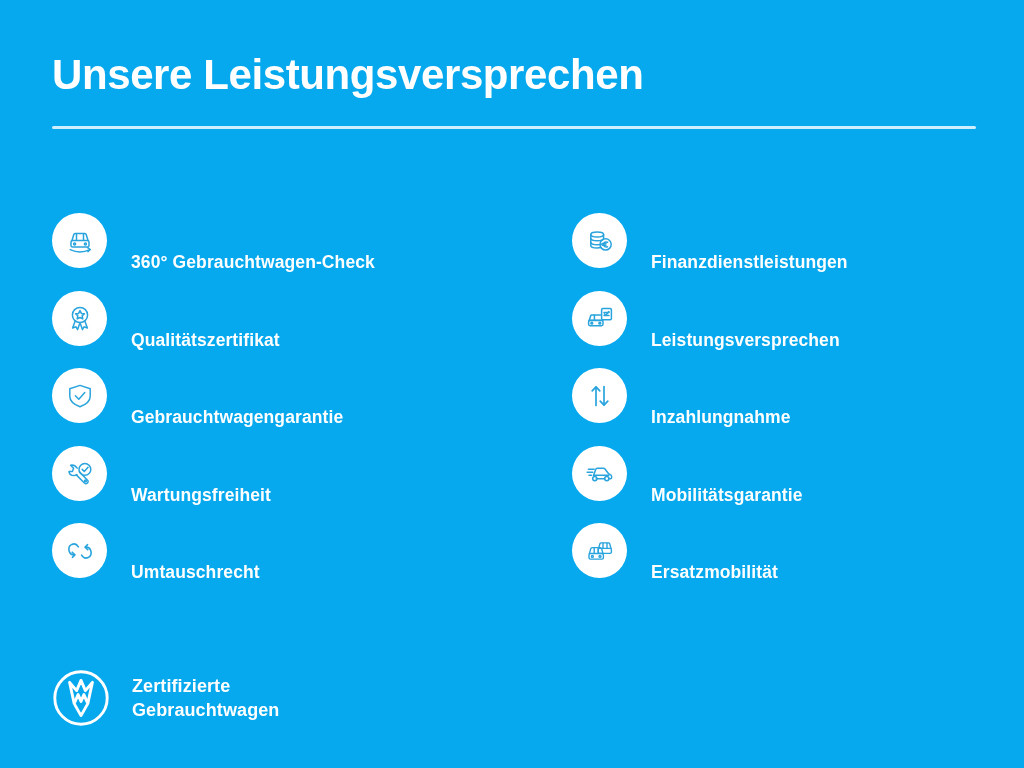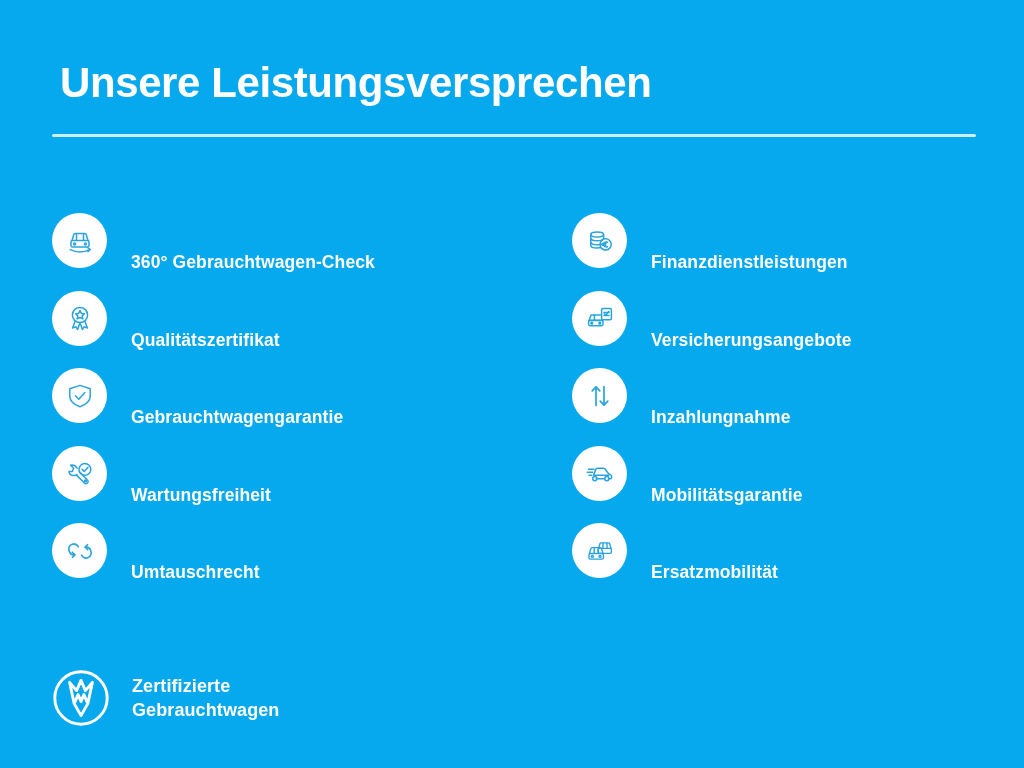--- a/index.html
+++ b/index.html
@@ -27,21 +27,21 @@
     left: 52px;
     top: 52px;
     width: 924px;
   }
   .page-title {
     font-size: 42px;
     font-weight: bold;
     color: #ffffff;
     letter-spacing: -0.4px;
     line-height: 1.08;
-    margin: 8px;
+    margin: 0;
     white-space: nowrap;
   }
   .title-divider {
     margin-top: 29px;
     width: 924px;
     height: 3px;
     background: #cdeefc;
     border-radius: 2px;
   }
 
@@ -171,21 +171,21 @@
           <path d="M6 19.4 L19.6 19.4"></path>
           <rect x="5.6" y="19.3" width="14.4" height="5.4" rx="1.4"></rect>
           <circle cx="8.8" cy="22.2" r="0.9"></circle>
           <circle cx="16.8" cy="22.2" r="0.9"></circle>
           <path d="M11.4 14.3 L11.4 19.2"></path>
           <rect x="18.6" y="7.6" width="9.8" height="11.2" rx="1.2"></rect>
           <path d="M21 11.4 L26 11.4 M21 14.4 L26 14.4"></path>
           <path d="M21.4 12.8 L22.8 14.3 L25.9 10.6"></path>
         </svg>
       </span>
-      <span class="benefit-label">Versicherungsangebote</span>
+      <span class="benefit-label">Leistungsversprechen</span>
     </div>
 
     <div class="benefit">
       <span class="benefit-icon">
         <svg width="34" height="34" viewBox="0 0 34 34" fill="none" stroke="#2aa4dd" stroke-width="1.5" stroke-linecap="round" stroke-linejoin="round">
           <path d="M17 6.4 L27.2 9.8 L27.2 17.2 Q27.2 23.8 17 27.8 Q6.8 23.8 6.8 17.2 L6.8 9.8 Z"></path>
           <path d="M12.4 16.8 L15.8 20.2 L21.8 13.6"></path>
         </svg>
       </span>
       <span class="benefit-label">Gebrauchtwagengarantie</span>

